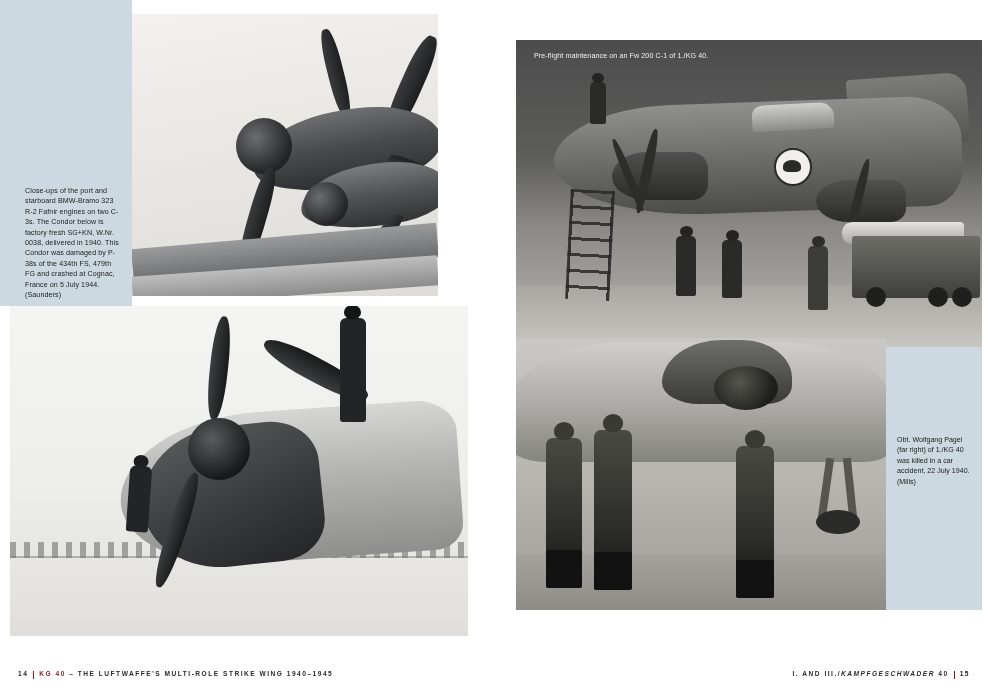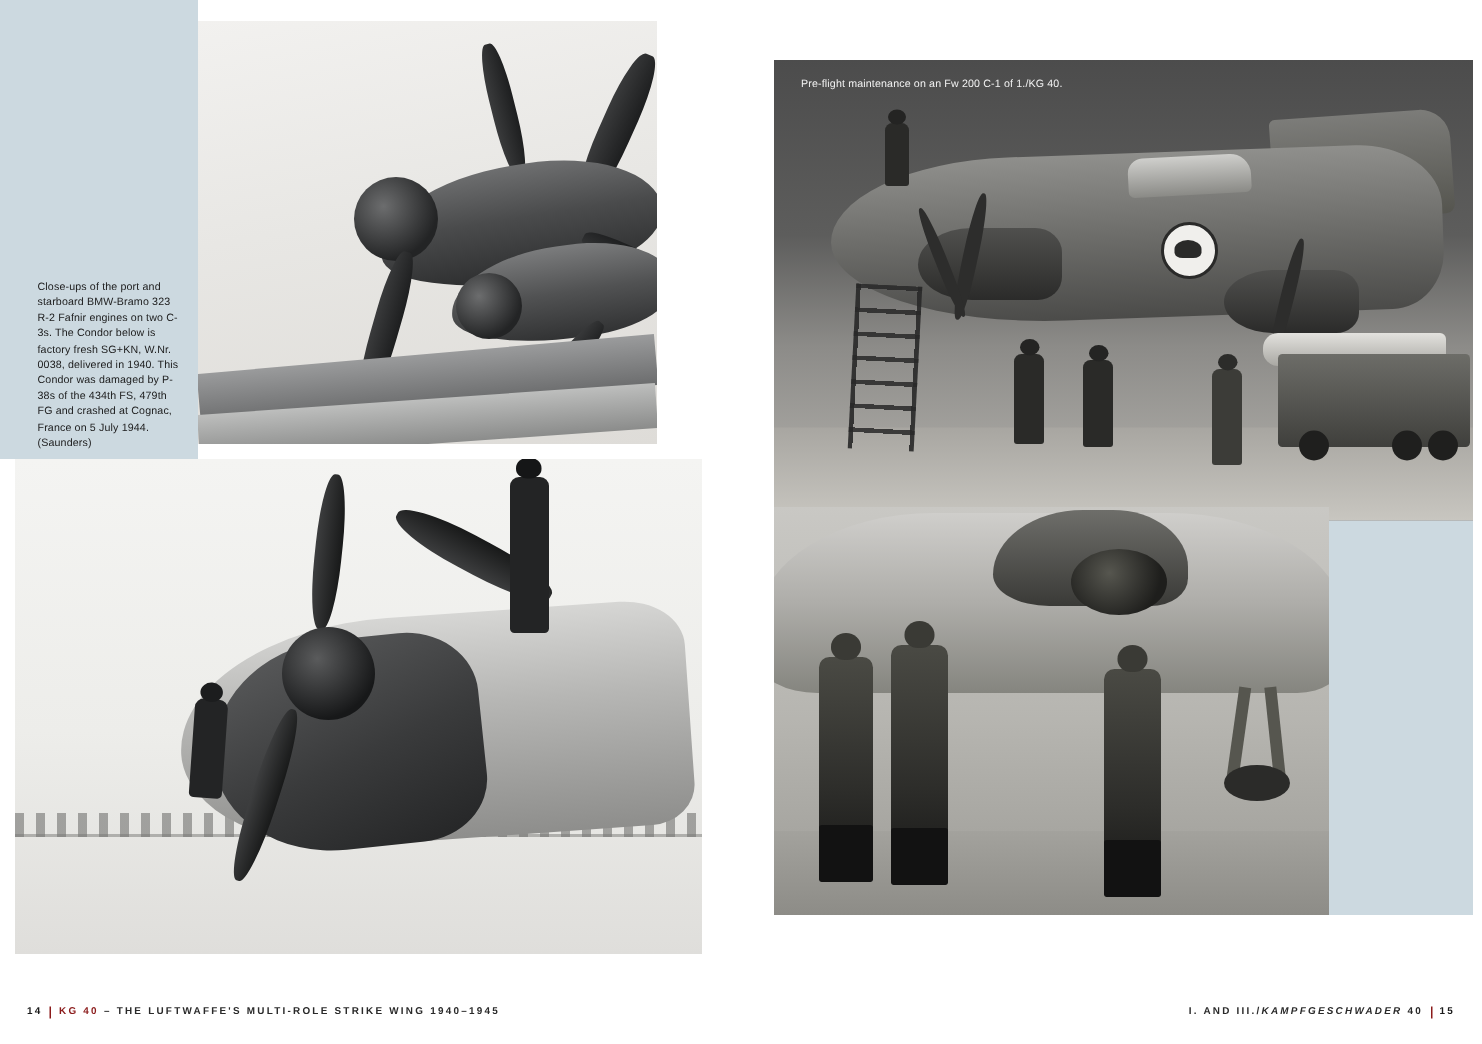--- a/index.html
+++ b/index.html
@@ -418,20 +418,23 @@
       <span class="pg">14</span><span class="rule"></span><span class="kg">KG 40</span>
       <span class="dash">–</span>
       <span>THE LUFTWAFFE'S MULTI-ROLE STRIKE WING 1940–1945</span>
     </div>
   </div>
 
   <div class="right-page"></div>
 
   <div class="right-tint"></div>
 
+  <div class="caption-right">
+    <span>Obt. Wolfgang Pagel (far right) of 1./KG 40 was killed in a car accident, 22 July 1940. (Mills)</span>
+  </div>
 
   <div class="photo ph-r1">
     <div class="bg"></div>
     <div class="cap-overlay">Pre-flight maintenance on an Fw 200 C-1 of 1./KG 40.</div>
     <div class="r1-tail"></div>
     <div class="r1-fuse"></div>
     <div class="r1-cockpit"></div>
     <div class="r1-emblem"></div>
     <div class="r1-eng r1-eng-a"></div>
     <div class="r1-eng r1-eng-b"></div>

